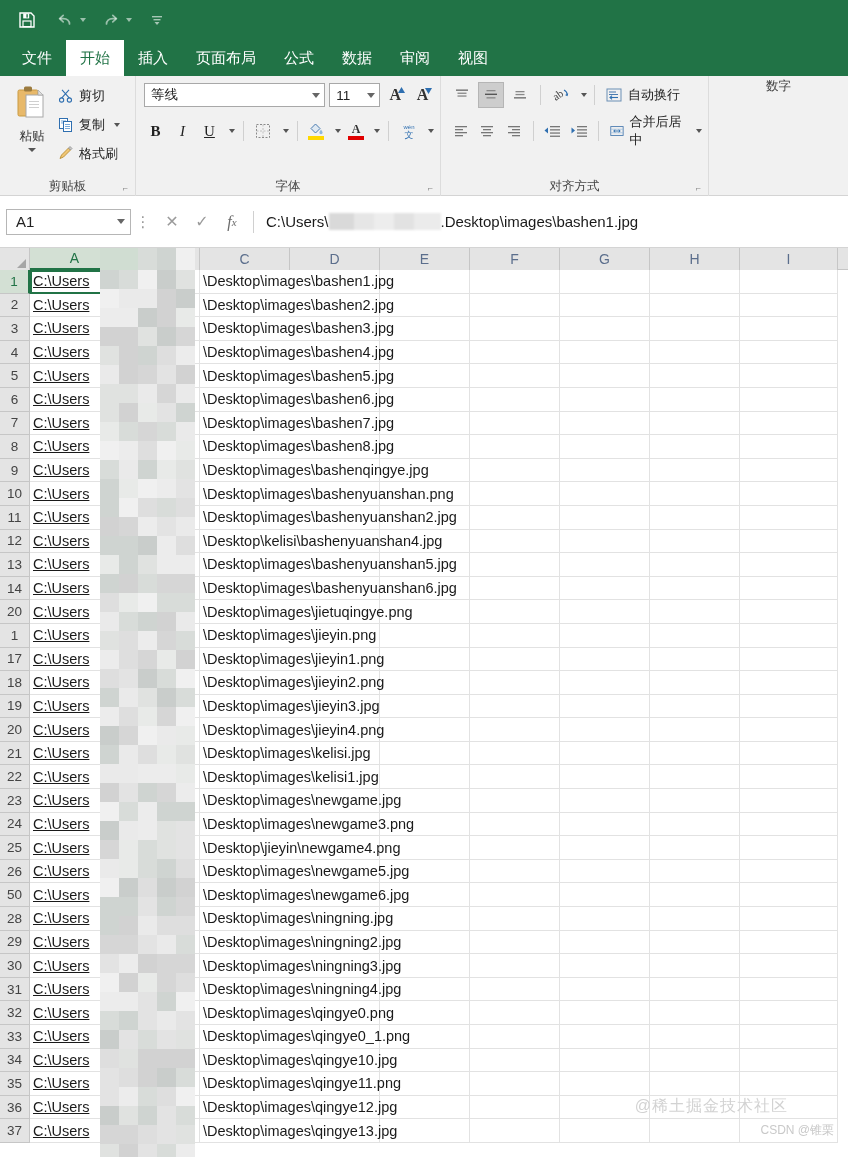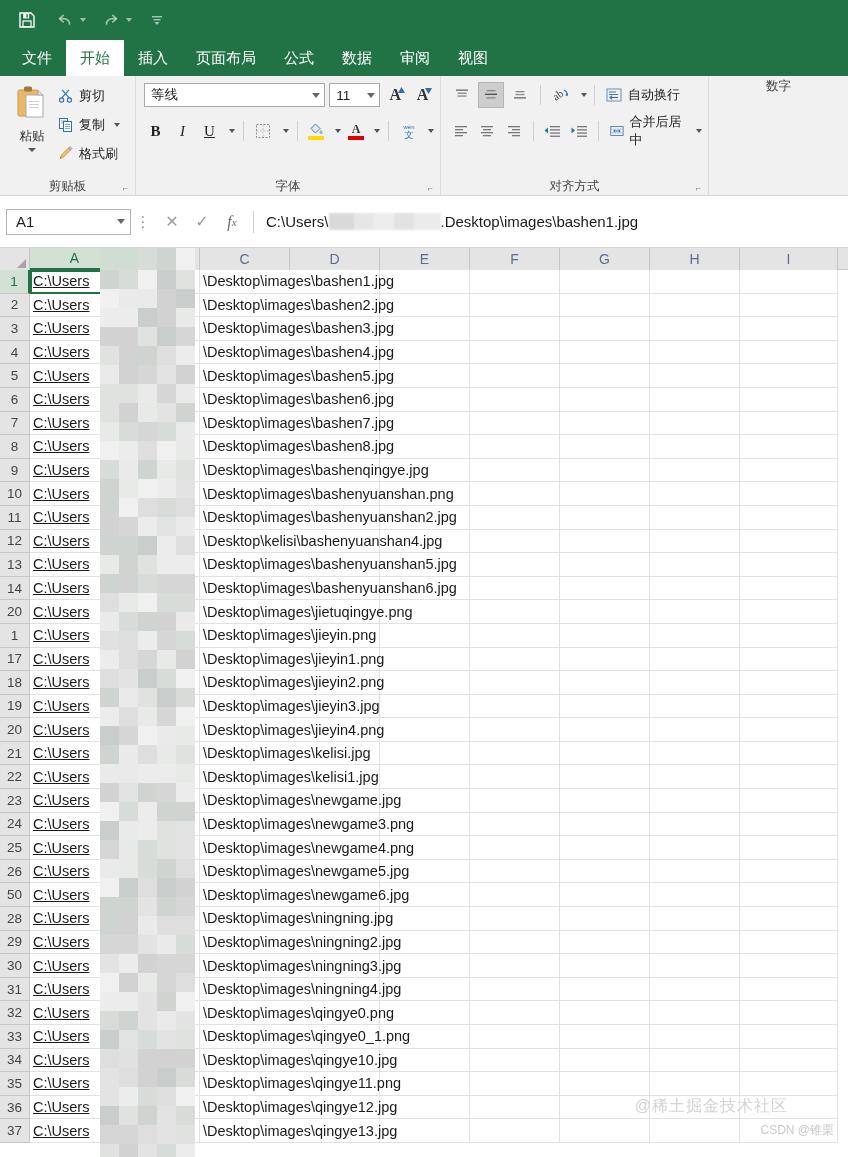--- a/index.html
+++ b/index.html
@@ -954,21 +954,21 @@
           <div class="cell g"></div>
           <div class="cell h"></div>
           <div class="cell i"></div>
         </div>
         <div class="grow">
           <div class="cell a">
             <span>C:\Users</span>
           </div>
           <div class="cell b"></div>
           <div class="cell c spill">
-            <span>\Desktop\images\newgame4.png</span>
+            <span>\Desktop\jieyin\newgame4.png</span>
           </div>
           <div class="cell d"></div>
           <div class="cell e"></div>
           <div class="cell f"></div>
           <div class="cell g"></div>
           <div class="cell h"></div>
           <div class="cell i"></div>
         </div>
         <div class="grow">
           <div class="cell a">

